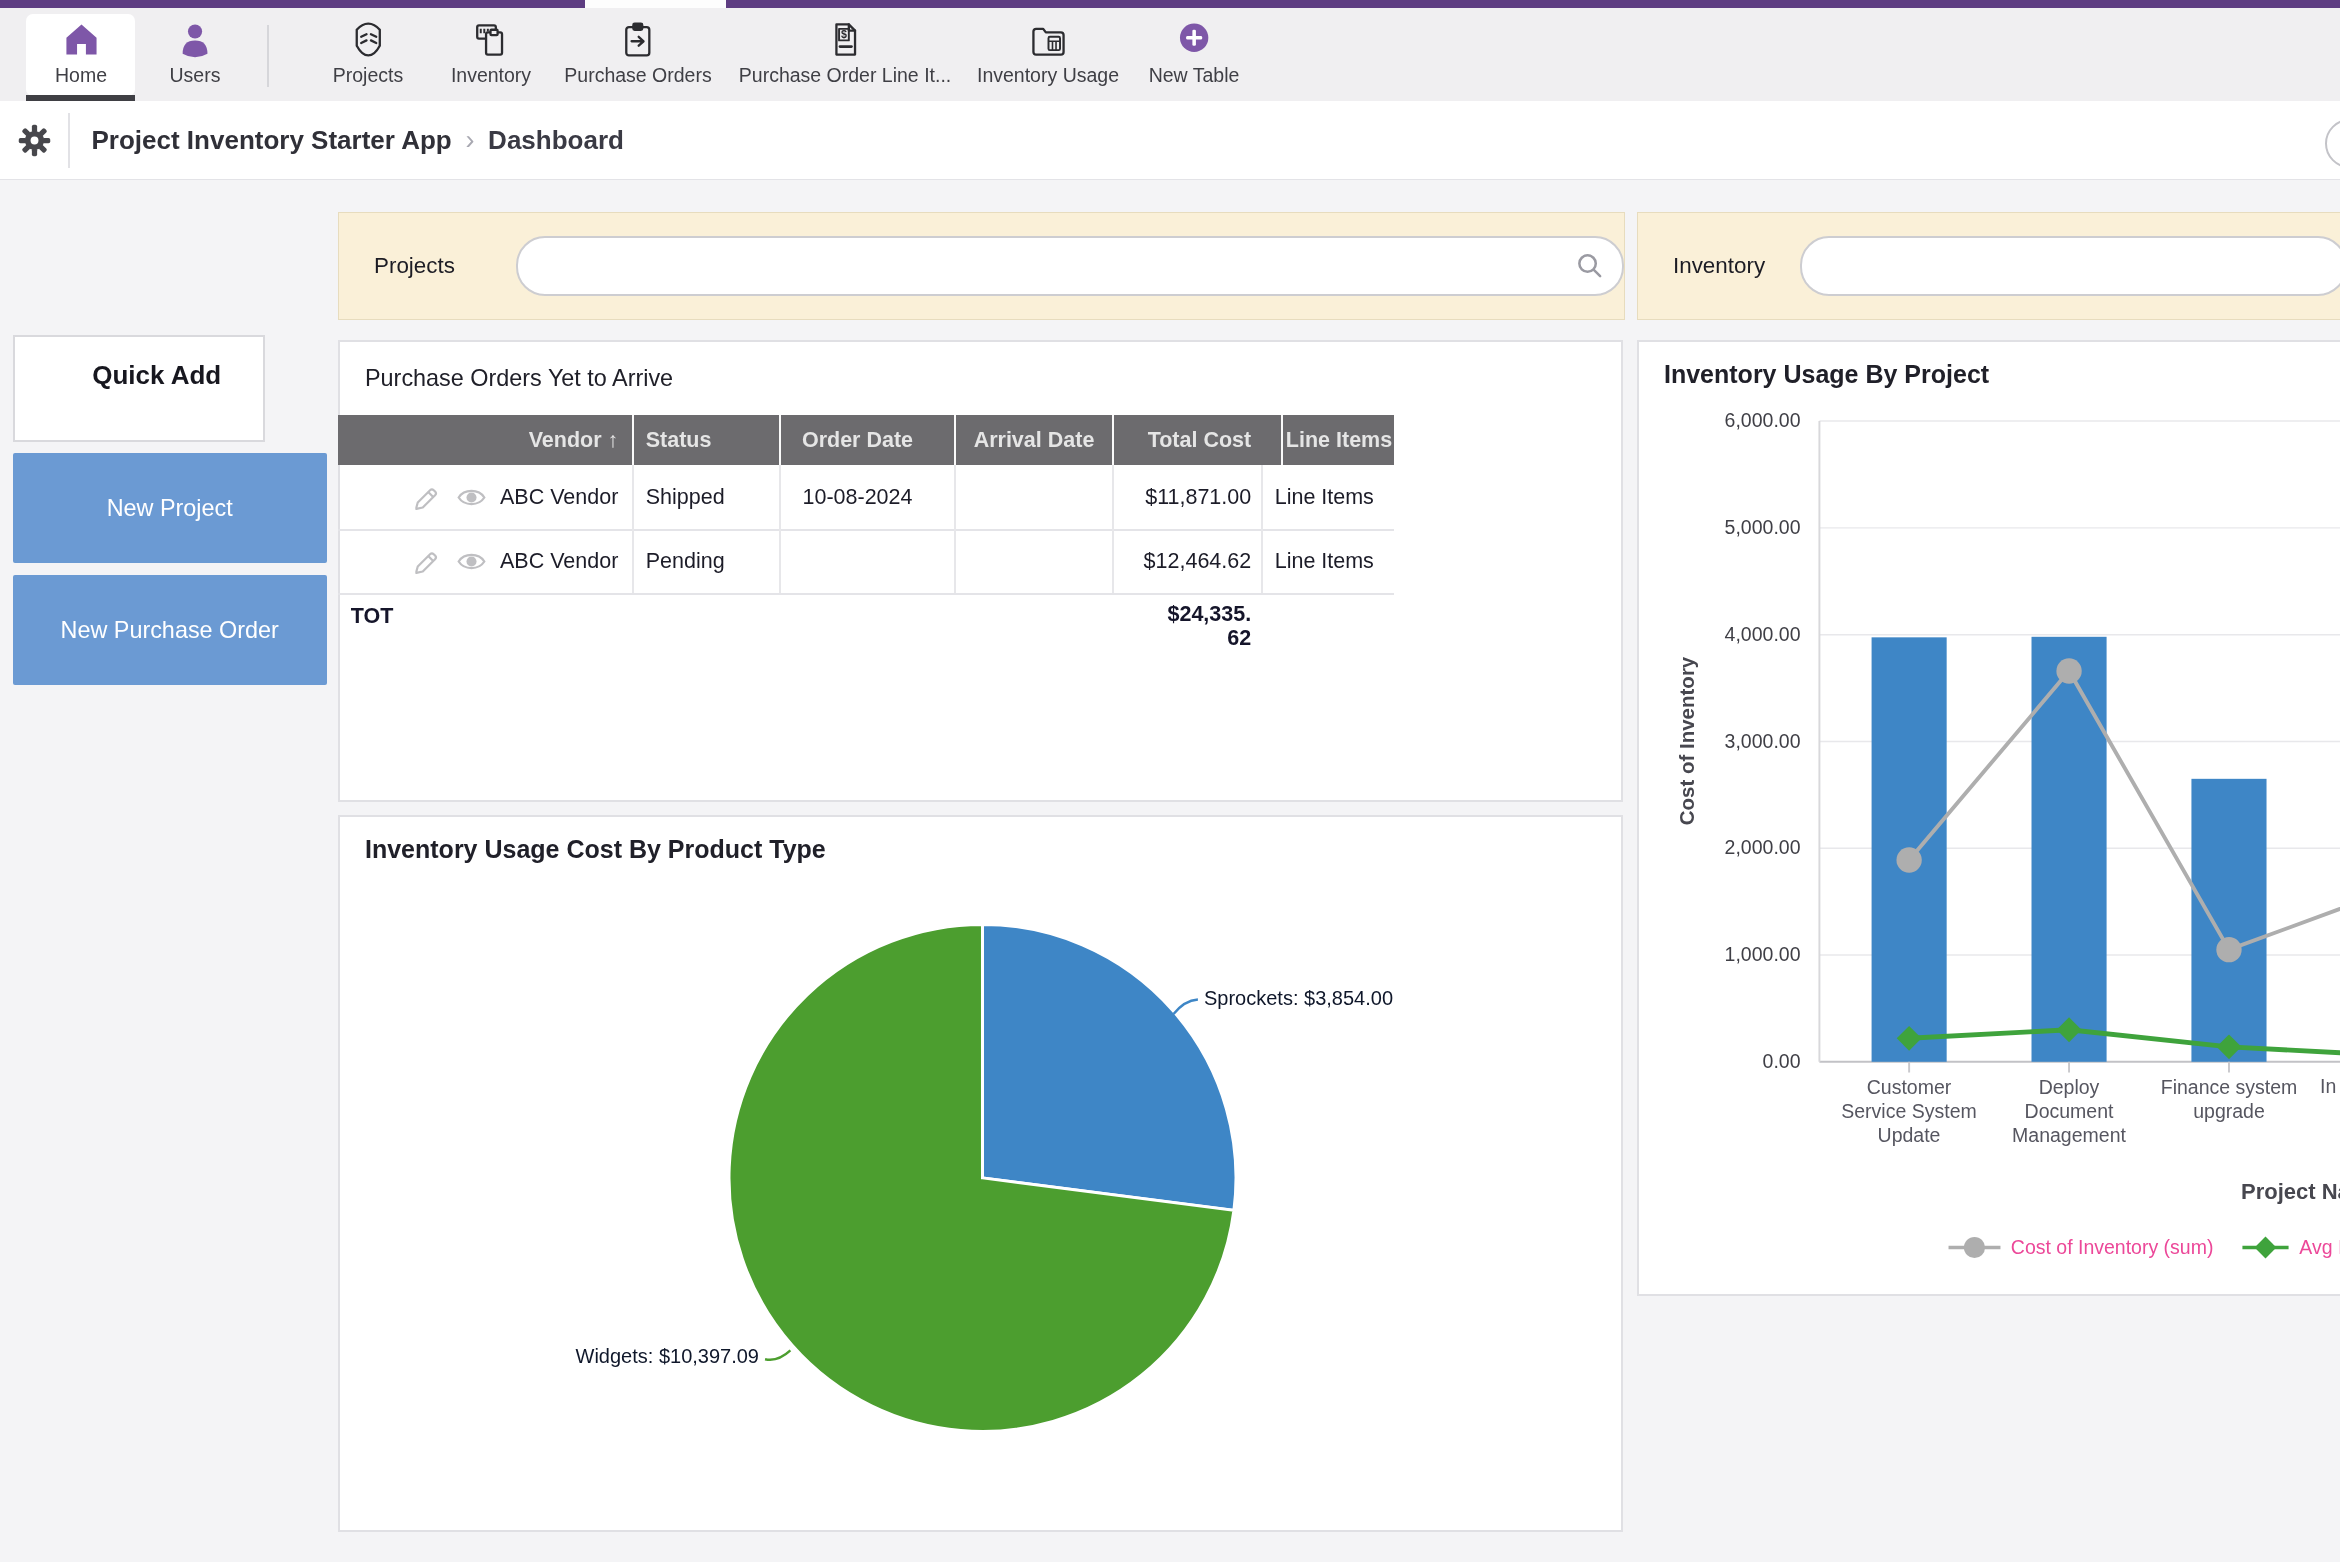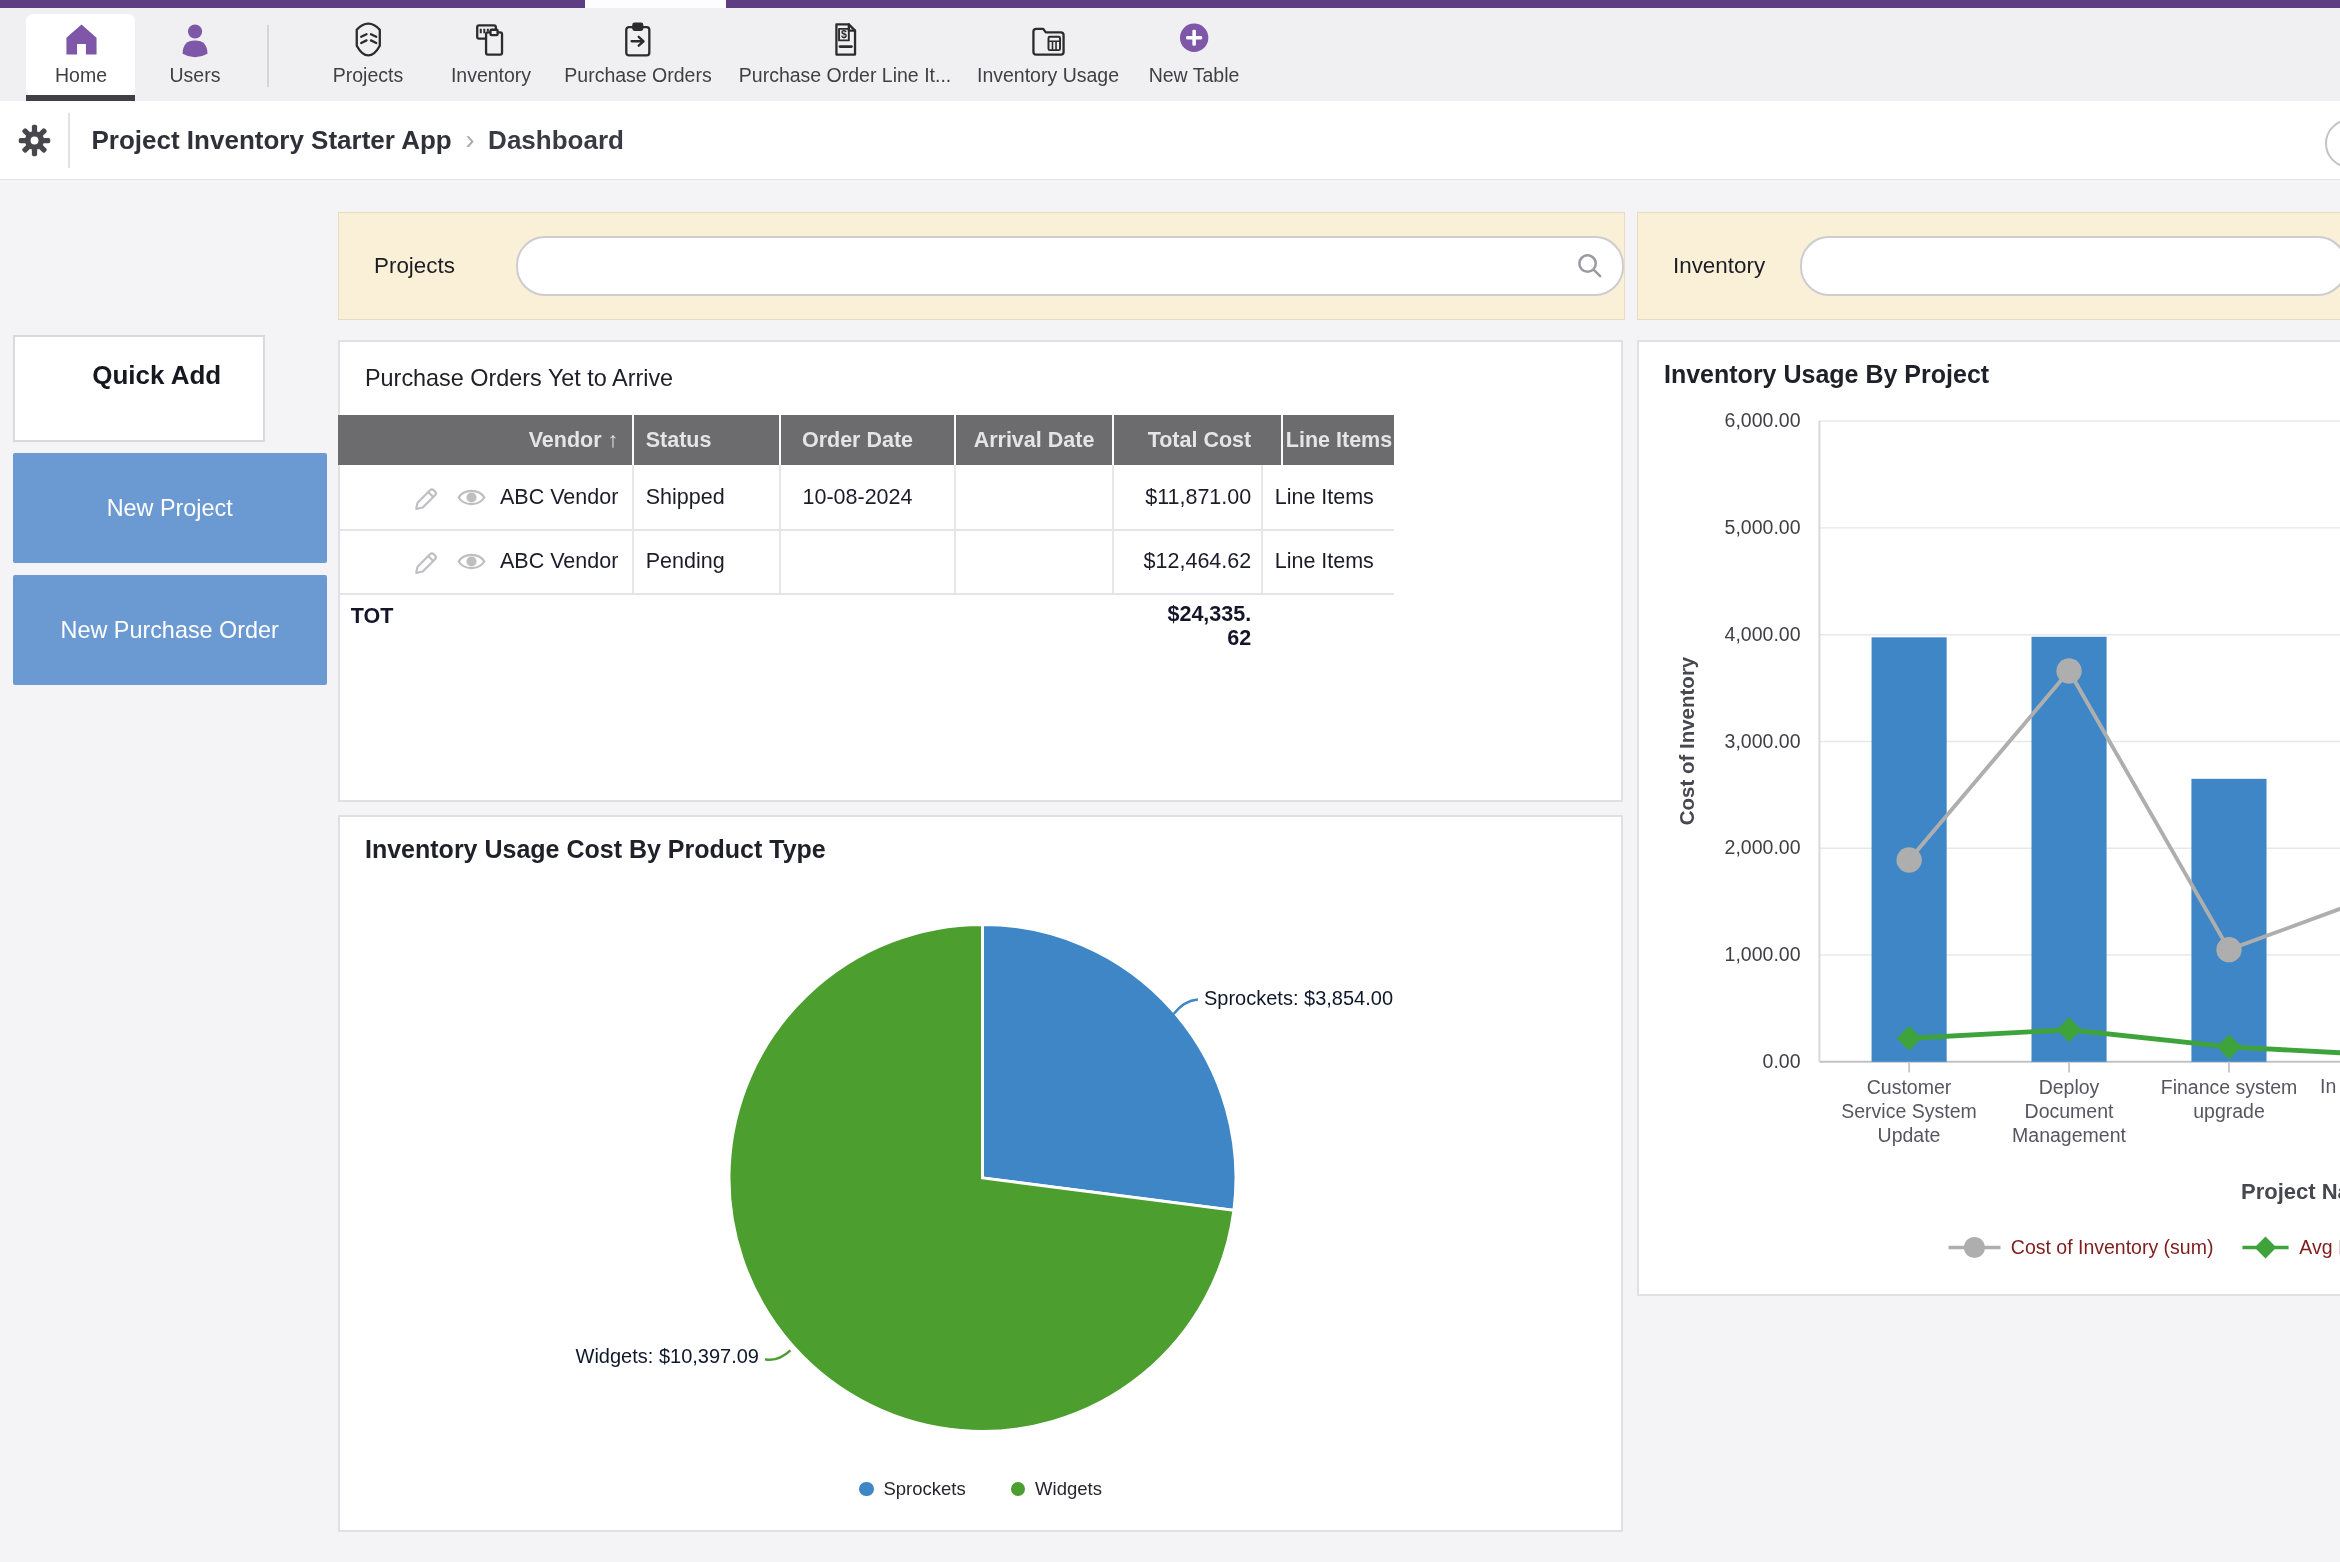--- a/index.html
+++ b/index.html
@@ -75,21 +75,21 @@
   
   #chart-title{top:17.6px;font-size:25px;font-weight:600;}
   #combo-svg{position:absolute;left:0;top:0;}
   .ytick{position:absolute;left:19.5px;width:142px;text-align:right;font-size:19.5px;color:#3f3f46;}
   #ylabel{position:absolute;left:-60px;top:387px;width:215px;text-align:center;transform:rotate(-90deg);
           font-size:20.5px;font-weight:bold;color:#47474f;}
   .xcat{position:absolute;top:733px;width:160px;text-align:center;font-size:19.5px;line-height:24px;color:#565660;}
   #xcat-partial{position:absolute;left:681px;top:733px;font-size:19.5px;color:#565660;white-space:nowrap;}
   #xlabel{position:absolute;left:602px;top:837px;font-size:22px;font-weight:bold;color:#47474f;white-space:nowrap;}
   #chart-legend{position:absolute;left:307px;top:893px;display:flex;align-items:center;gap:27px;white-space:nowrap;}
-  .cleg{display:flex;align-items:center;gap:7.8px;font-size:19.5px;color:#7f1d1d;}
+  .cleg{display:flex;align-items:center;gap:7.8px;font-size:19.5px;color:#ec4899;}
 </style>
 </head>
 <body>
 
 <div id="app">
 
   <div id="topbar">
     <div id="topbar-gap"></div>
   </div>
 
@@ -320,30 +320,20 @@
   <div id="pie-panel" class="panel">
     <div id="pie-title" class="panel-title">Inventory Usage Cost By Product Type</div>
     <svg id="pie-svg" width="1281" height="713" viewBox="0 0 1314 731">
         <path d="M659 370 L659 110 A260 260 0 0 1 916.9 403.3 Z" fill="#3e86c6" stroke="#fff" stroke-width="3"></path>
         <path d="M659 370 L916.9 403.3 A260 260 0 1 1 659 110 Z" fill="#4c9e2f" stroke="#fff" stroke-width="3"></path>
         <path d="M855 202 Q866 188 880 187" fill="none" stroke="#3e86c6" stroke-width="2.5"></path>
         <path d="M462 547 Q449 559 436 556" fill="none" stroke="#4c9e2f" stroke-width="2.5"></path>
       </svg>
     <div id="pie-label-0" class="pie-callout">Sprockets: $3,854.00</div>
     <div id="pie-label-1" class="pie-callout">Widgets: $10,397.09</div>
-    <div id="pie-legend">
-      <span class="pleg">
-        <span class="dot" style="background:#3e86c6"></span>
-        <span>Sprockets</span>
-      </span>
-      <span class="pleg">
-        <span class="dot" style="background:#4c9e2f"></span>
-        <span>Widgets</span>
-      </span>
-    </div>
   </div>
 
   <div id="chart-panel" class="panel">
     <div id="chart-title" class="panel-title">Inventory Usage By Project</div>
     <svg id="combo-svg" width="707" height="952" viewBox="0 0 725 976">
         <line x1="185" y1="81" x2="725" y2="81" stroke="#e8e8eb" stroke-width="1.5"></line>
         <line x1="185" y1="190.5" x2="725" y2="190.5" stroke="#e8e8eb" stroke-width="1.5"></line>
         <line x1="185" y1="300" x2="725" y2="300" stroke="#e8e8eb" stroke-width="1.5"></line>
         <line x1="185" y1="409.5" x2="725" y2="409.5" stroke="#e8e8eb" stroke-width="1.5"></line>
         <line x1="185" y1="519" x2="725" y2="519" stroke="#e8e8eb" stroke-width="1.5"></line>

